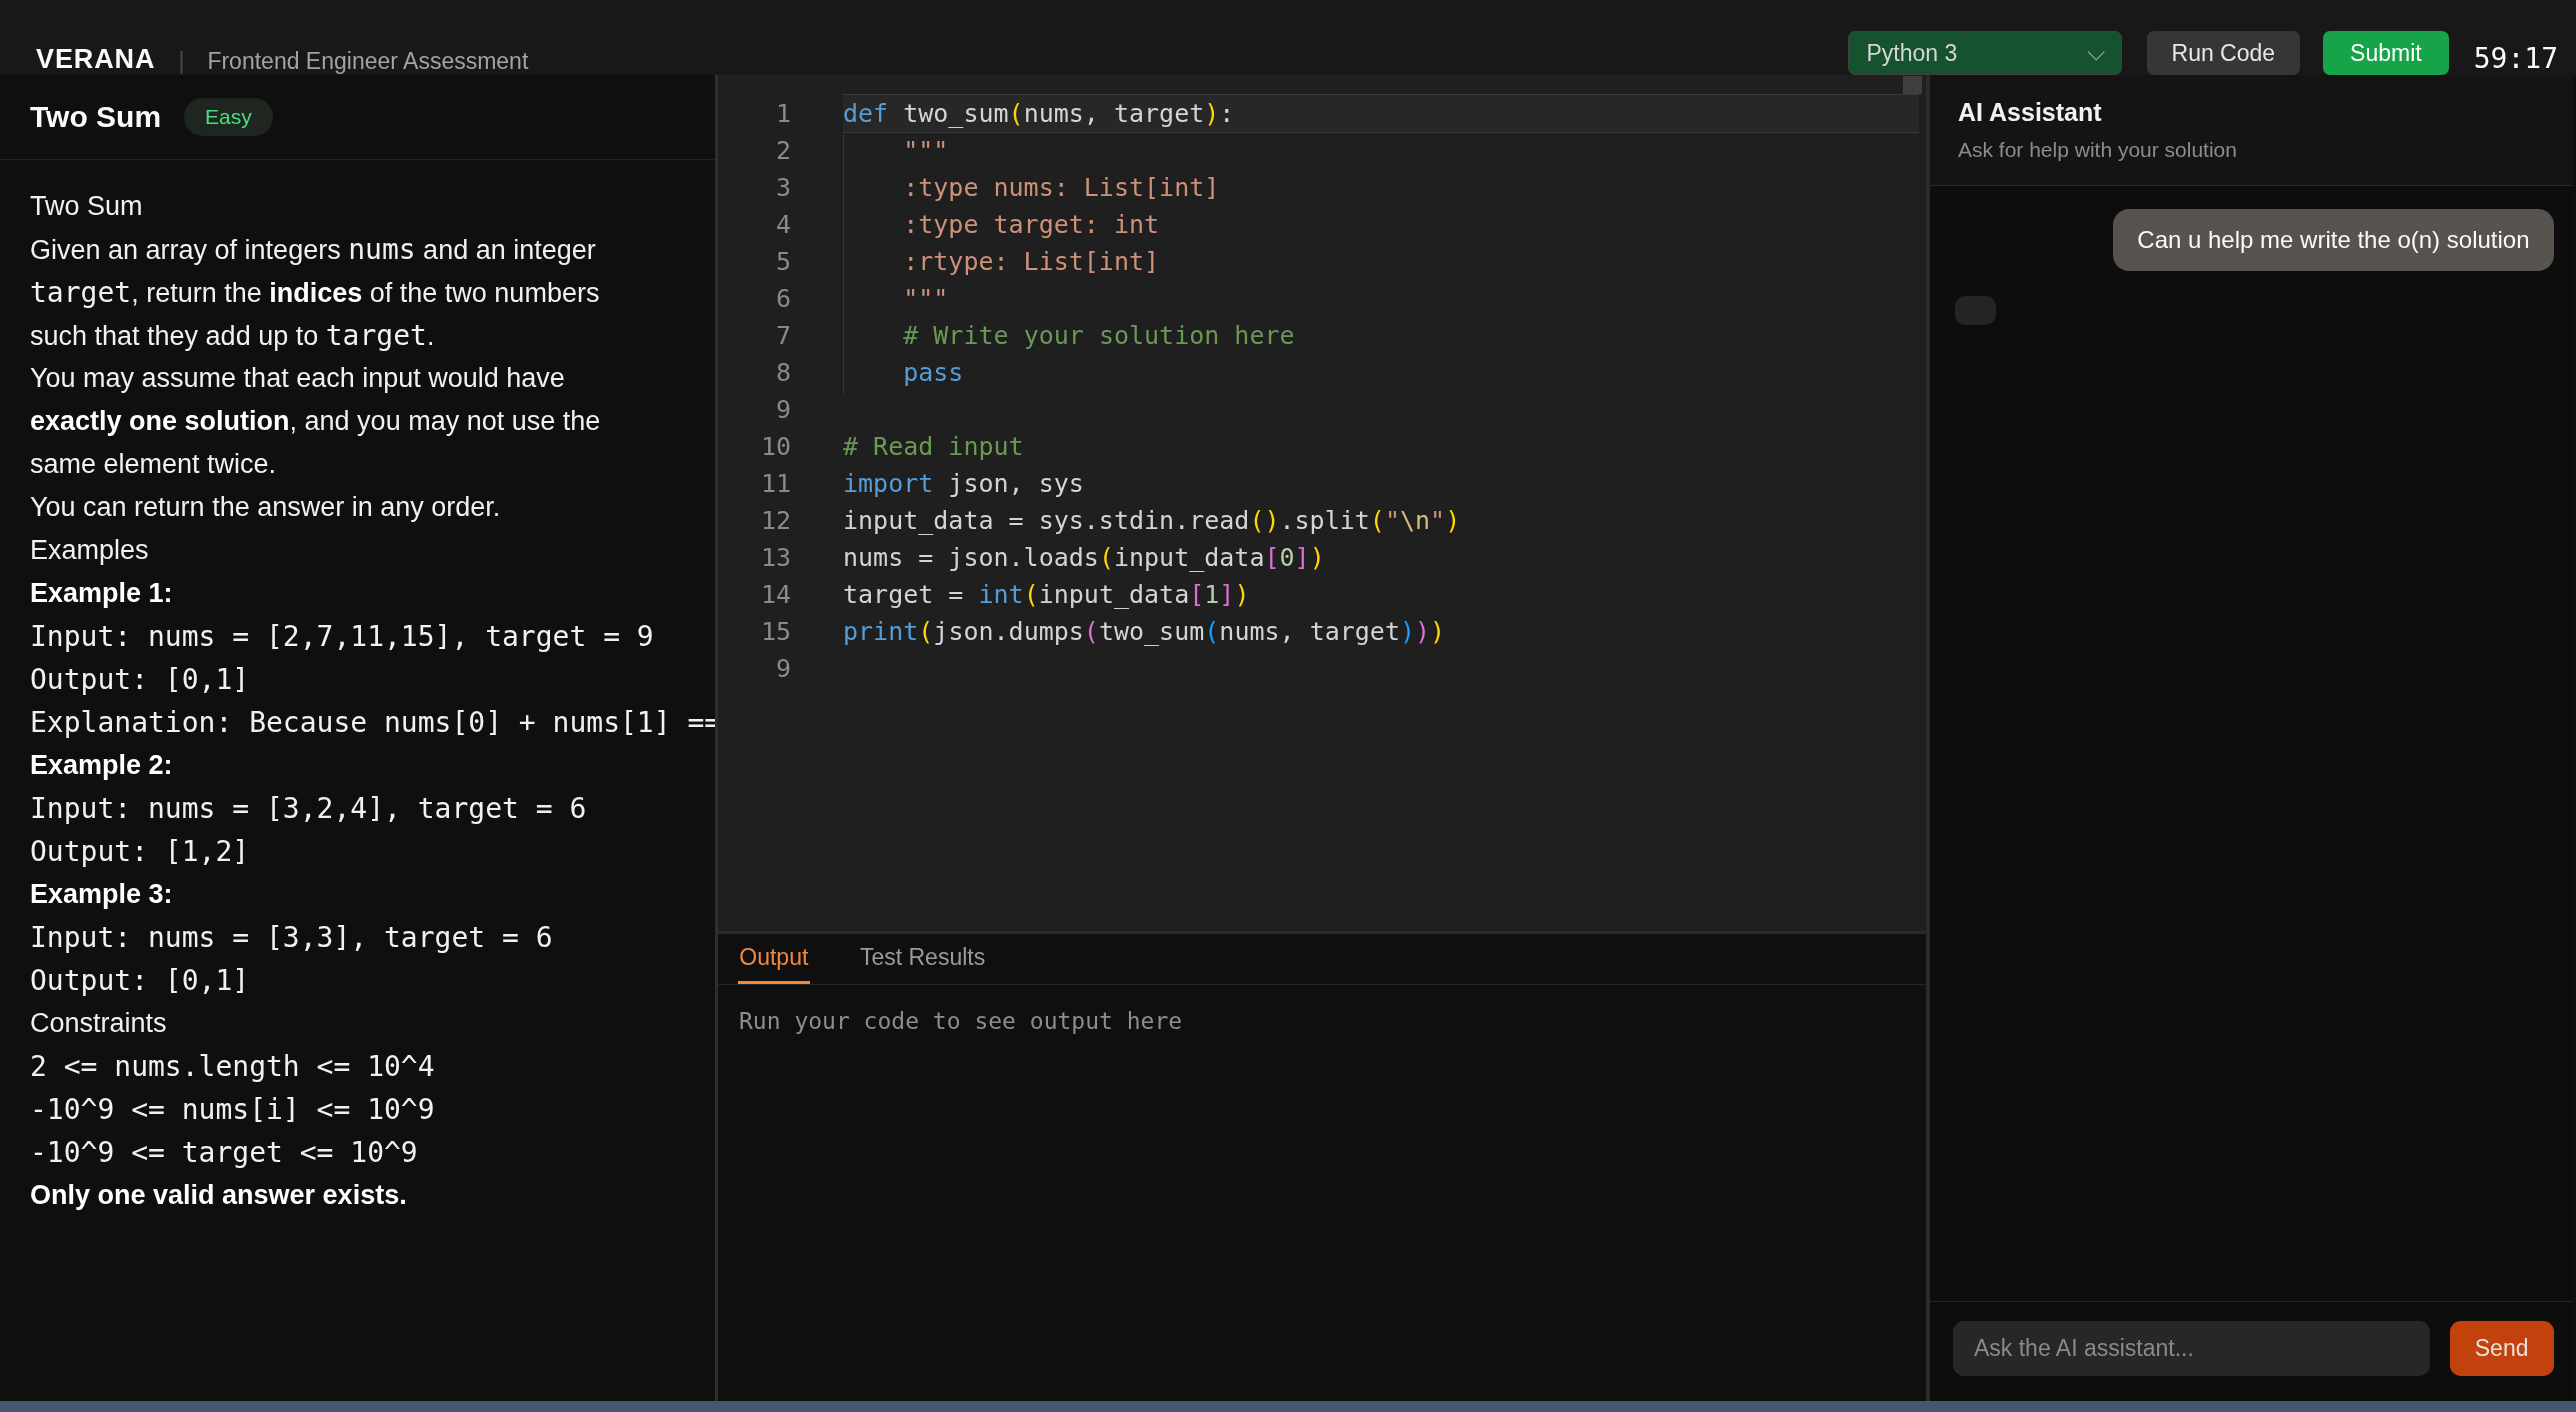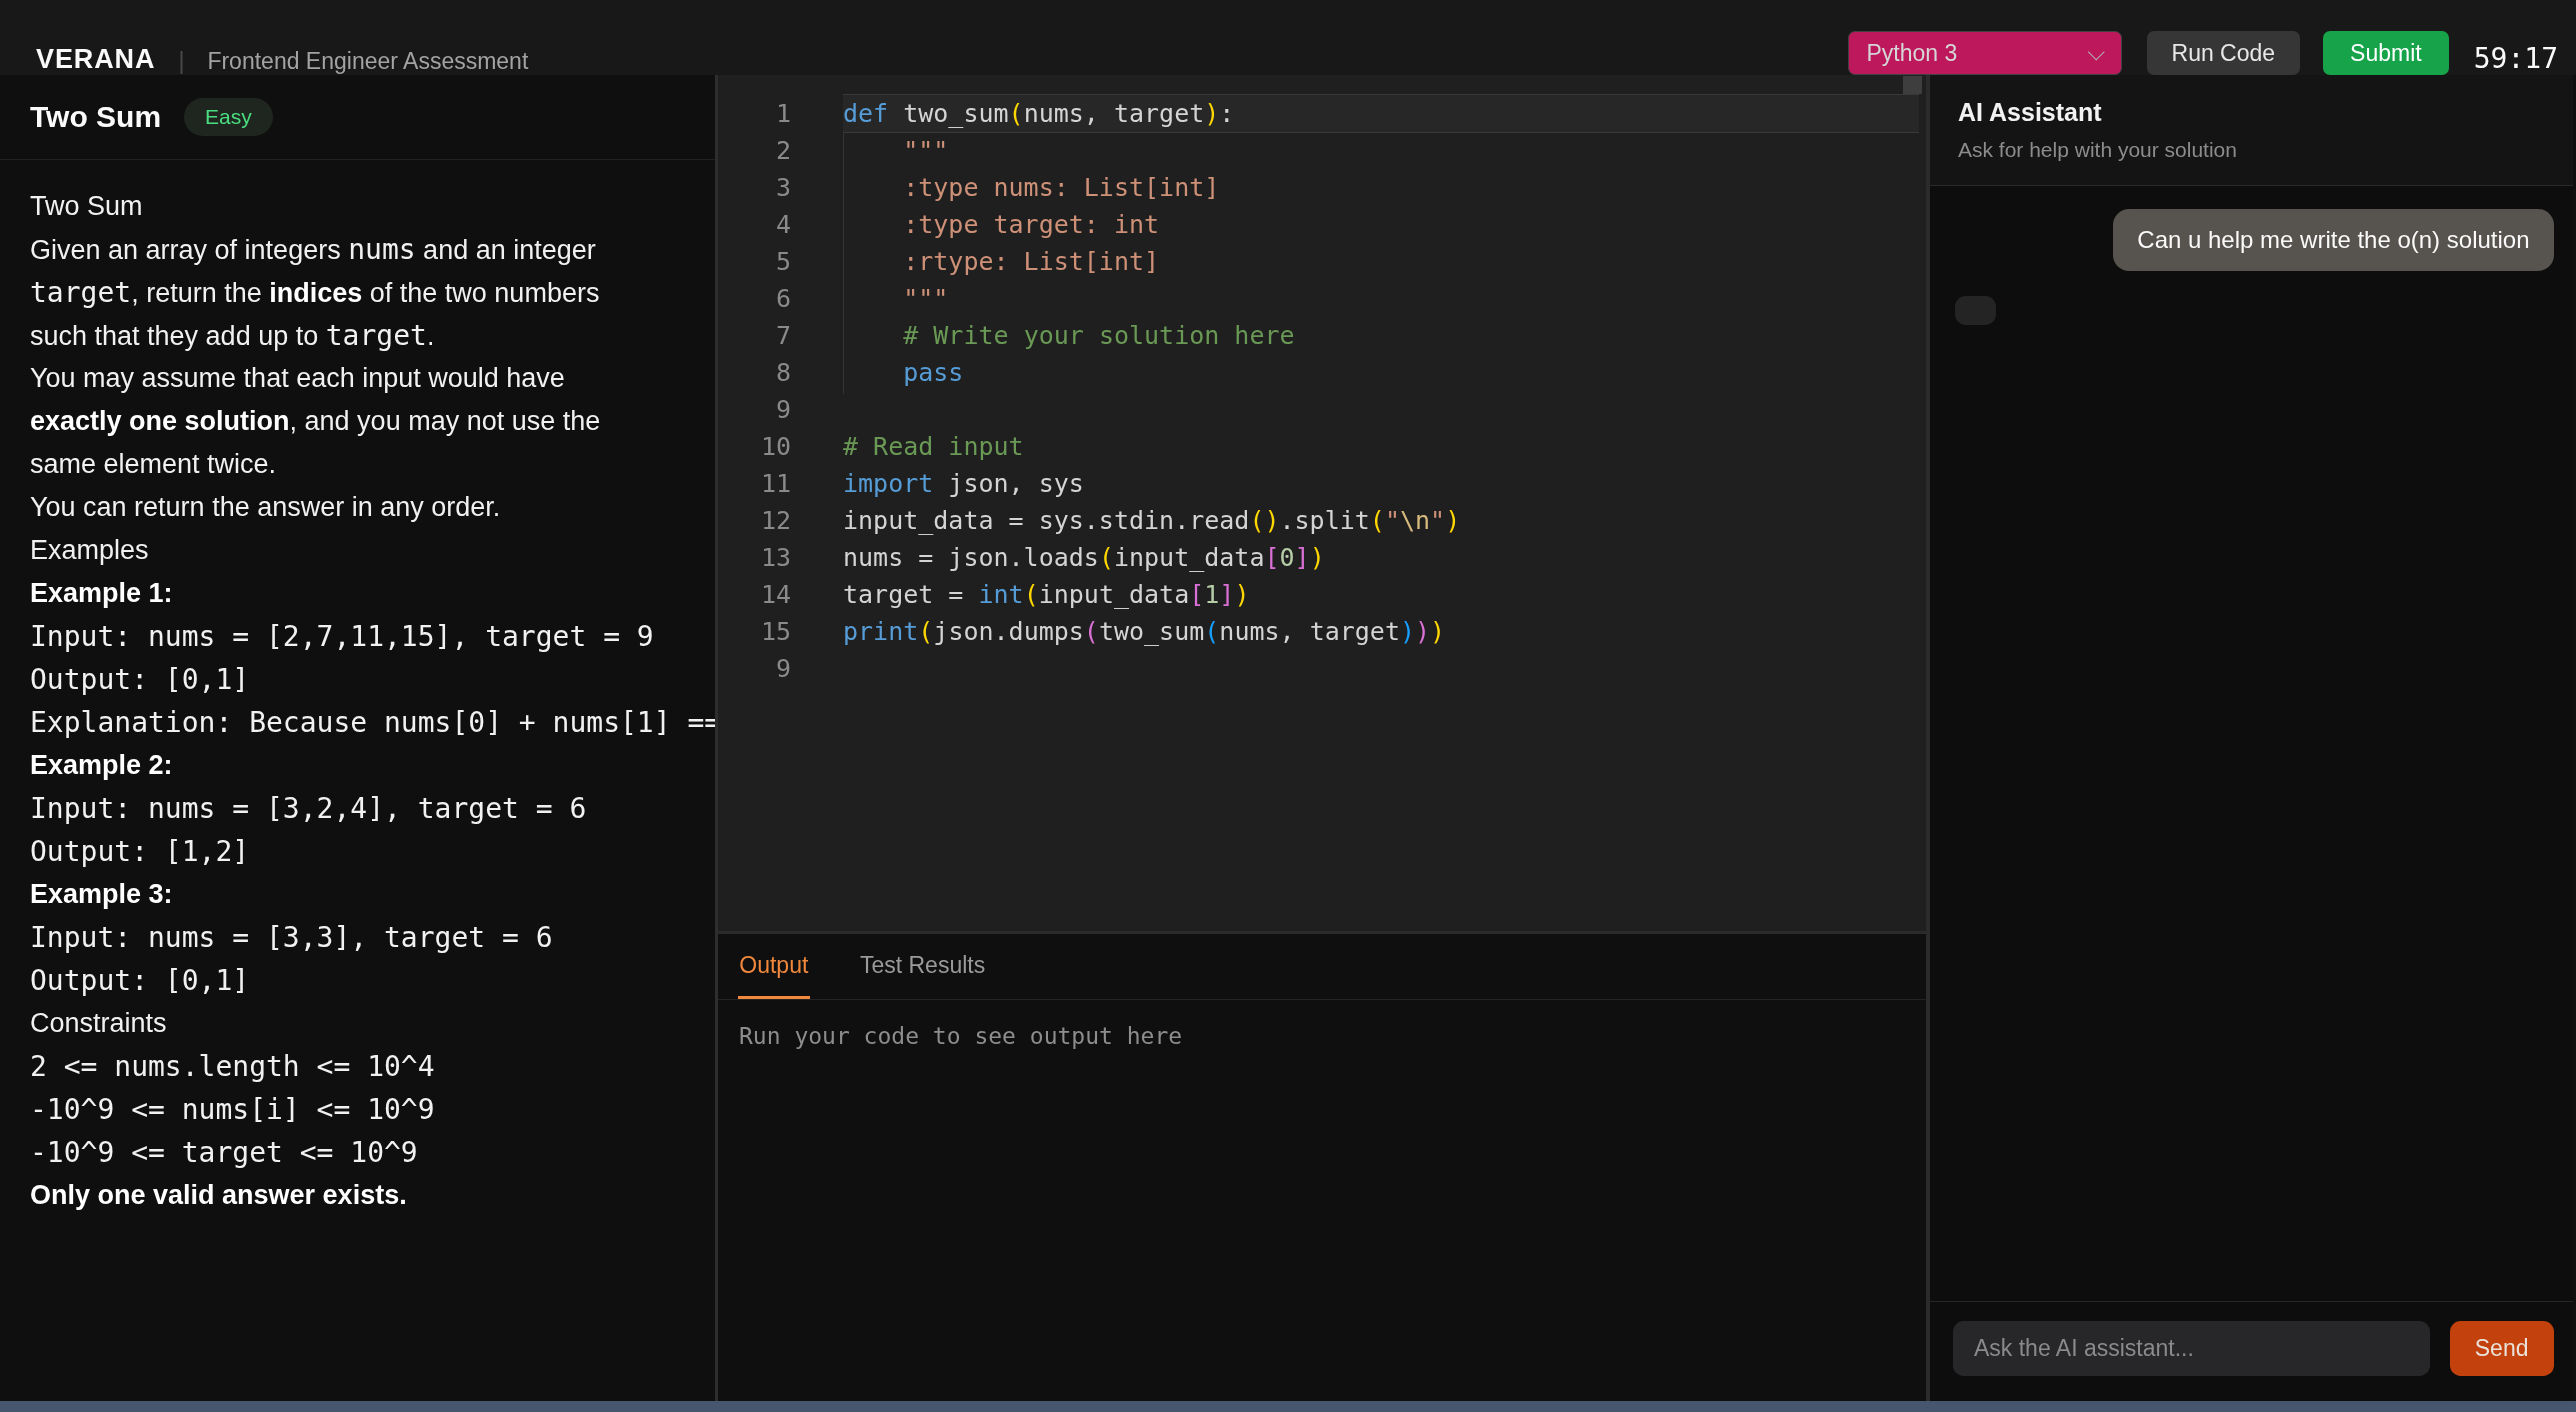--- a/index.html
+++ b/index.html
@@ -10,21 +10,21 @@
 
   
   .topbar { height:75px; flex:none; background:#181818; display:flex; align-items:flex-end;
             padding:0 18px 0 36px; }
   .brand { font-size:27px; font-weight:700; color:#fafafa; letter-spacing:0.9px; }
   .brand-sep { margin:0 23px; color:#4a4a4a; font-size:23px; }
   .assess-title { font-size:23px; color:#a3a3a3; }
   .topbar-spacer { flex:1; }
   .select-wrap { position:relative; }
   select.lang { appearance:none; -webkit-appearance:none; width:274px; height:44px;
-                background:#be185d; border:0.9px solid #414141; border-radius:7px;
+                background:#14532d; border:0.9px solid #414141; border-radius:7px;
                 color:#d6d6d6; font-size:23px; padding:0 41px 0 18px;
                 font-family:"Liberation Sans", sans-serif; }
   .chev { position:absolute; right:19.5px; top:15px; width:12.4px; height:12.4px;
           border-right:1.8px solid #b0b0b0; border-bottom:1.8px solid #b0b0b0;
           transform:rotate(45deg); pointer-events:none; }
   .btn { height:44px; border:none; border-radius:7px; font-size:23px; cursor:pointer;
          font-family:"Liberation Sans", sans-serif; }
   .btn-run { margin-left:25px; padding:4px 25px; background:#363636; color:#e8e8e8; }
   .btn-submit { margin-left:23px; padding:0 27px; background:var(--submit-green); color:#ffffff; font-weight:500; }
   .timer { margin-left:25px; font-family:"DejaVu Sans Mono", monospace; font-size:28px; color:#fafafa; }
@@ -47,21 +47,21 @@
   .center { width:1208px; flex:none; display:flex; flex-direction:column; }
   .editor { position:relative; height:856px; flex:none; background:#1f1f1f; padding-top:20.4px; overflow:hidden; }
   .cl { display:flex; height:37px; line-height:37px; font-family:"DejaVu Sans Mono", monospace; font-size:25px; }
   .ln { width:73px; flex:none; text-align:right; color:#8a8a8a; }
   .lc { margin-left:52px; margin-right:7px; flex:1; white-space:pre; }
   .cl.cur .lc { background:#272727; box-shadow:0 -0.9px 0 #3c3c3c, 0 0.9px 0 #3c3c3c; }
   .indent-guide { position:absolute; left:125px; top:58px; width:0.9px; height:261px; background:#343434; }
   .scroll-thumb { position:absolute; right:3.6px; top:0.9px; width:19.5px; height:18px; background:#3e3e3e; }
 
   .console { flex:1; background:#0f0f0f; border-top:3.6px solid #2b2b2b; display:flex; flex-direction:column; }
-  .tabrow { height:66px; flex:none; display:flex; align-items:stretch; padding-left:19.5px;
+  .tabrow { height:51px; flex:none; display:flex; align-items:stretch; padding-left:19.5px;
             border-bottom:1.8px solid #242424; }
   .tab { display:flex; align-items:center; margin-right:48px; padding:0 1.8px; font-size:23px;
          color:#9a9a9a; border-bottom:3.6px solid transparent; cursor:pointer; }
   .tab.active { color:var(--tab-active-orange); border-bottom-color:var(--tab-active-orange); font-weight:500; }
   .console-body { padding:23px 21px; font-family:"DejaVu Sans Mono", monospace; font-size:23px; color:#8d8d8d; }
 
   
   .right { width:647px; flex:none; border-left:4.4px solid #2b2b2b; background:#0d0d0d;
            display:flex; flex-direction:column; }
   .ai-head { background:#141414; padding:23px 28px 23px; border-bottom:1.8px solid #2a2a2a; }

